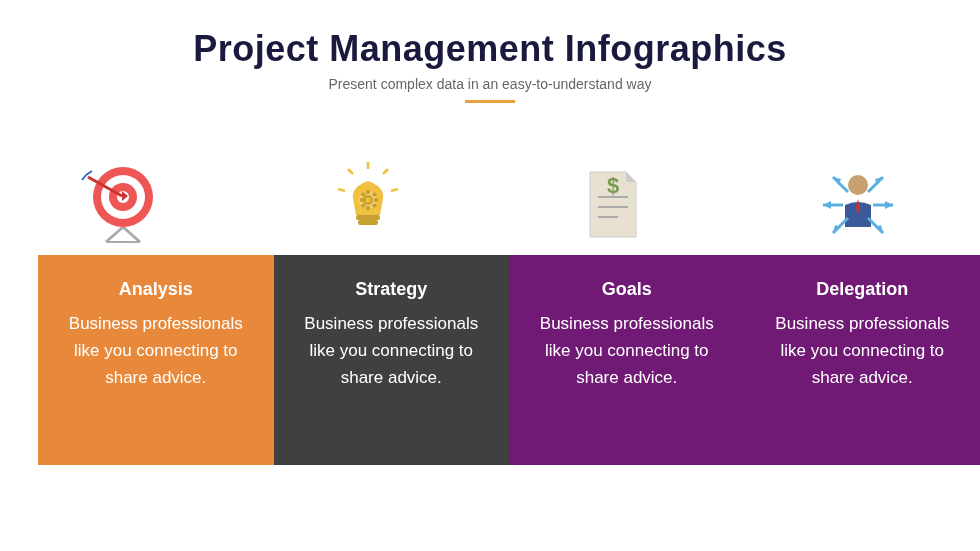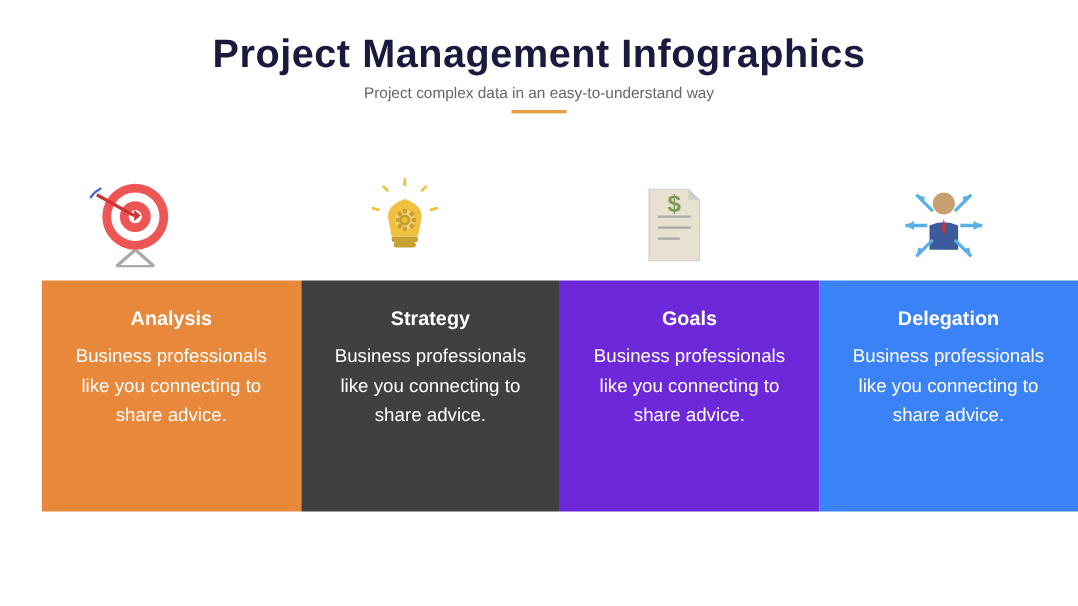--- a/index.html
+++ b/index.html
@@ -79,22 +79,22 @@
       display: flex;
       flex-direction: column;
       align-items: center;
       justify-content: flex-start;
       padding: 24px 16px 16px 16px;
       text-align: center;
     }
 
     .card-orange { background: #e8883a; }
     .card-teal   { background: #404040; }
-    .card-tan    { background: #6d28d9; }
-    .card-gray   { background: #3b82f6; }
+    .card-tan    { background: #701a75; }
+    .card-gray   { background: #701a75; }
 
     .card-title {
       font-size: 18px;
       font-weight: 800;
       color: #fff;
       margin-bottom: 10px;
     }
 
     .card-text {
       font-size: 17px;
@@ -102,21 +102,21 @@
       line-height: 1.6;
     }
   </style>
 </head>
 <body>
 
 <div class="slide">
 
   <div class="header">
     <div class="main-title">Project Management Infographics</div>
-    <div class="subtitle">Project complex data in an easy-to-understand way</div>
+    <div class="subtitle">Present complex data in an easy-to-understand way</div>
     <div class="divider"></div>
   </div>
 
   <div class="icons-row">
 
     <div class="icon-cell">
       <svg class="icon-svg" viewBox="0 0 90 90" xmlns="http://www.w3.org/2000/svg">
 
         <line x1="45" y1="70" x2="28" y2="85" stroke="#aaa" stroke-width="3"></line>
         <line x1="45" y1="70" x2="62" y2="85" stroke="#aaa" stroke-width="3"></line>

